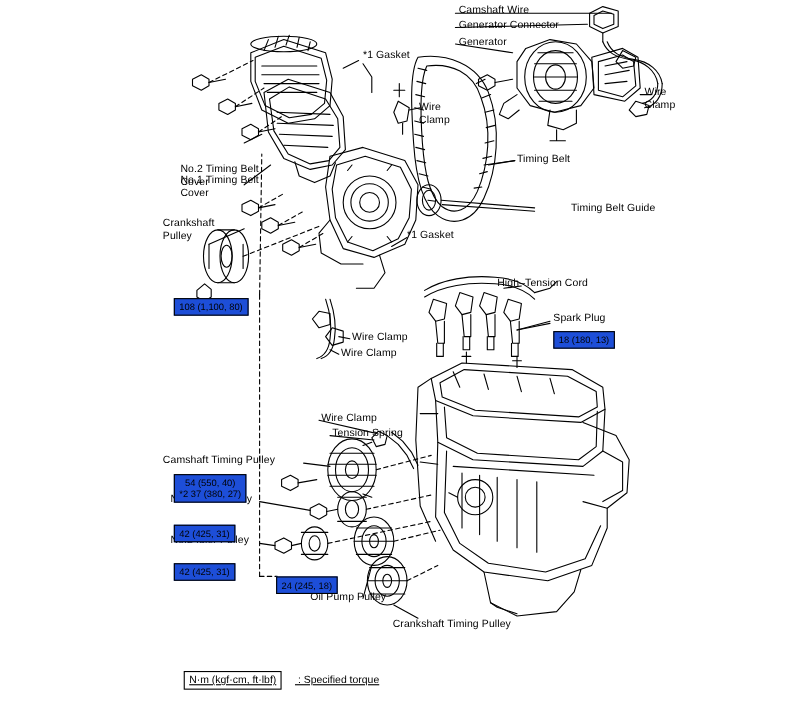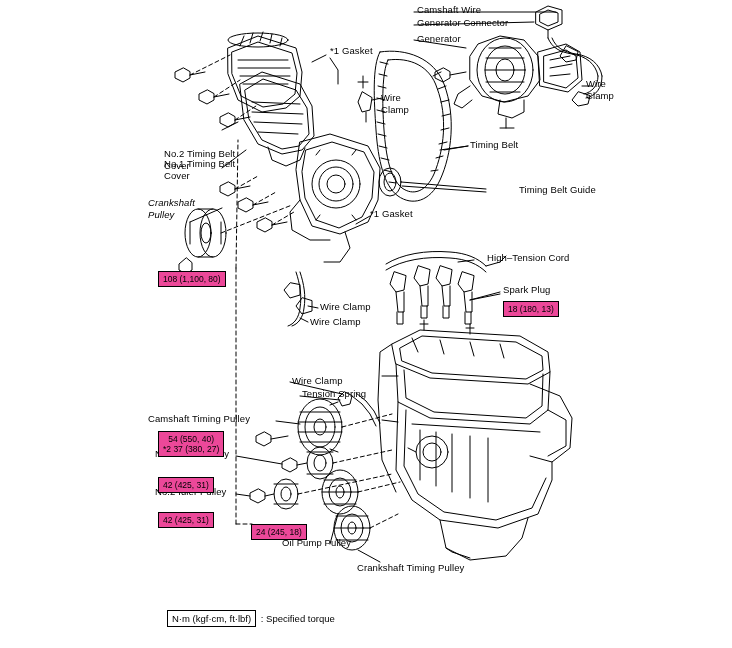--- a/index.html
+++ b/index.html
@@ -29,21 +29,21 @@
     color: #000;
     white-space: pre;
     letter-spacing: 0.1px;
   }
   .boxed {
     position: absolute;
     font-size: 8.5px;
     line-height: 10px;
     border: 1px solid #000;
     padding: 2px 4px;
-    background: #ec4899;
+    background: #1d4ed8;
     white-space: pre;
     text-align: center;
   }
   .notes {
     position: absolute;
     font-size: 9.5px;
     line-height: 13px;
     white-space: pre;
   }
   .note-box {
@@ -355,45 +355,45 @@
   <div class="lbl" style="left:586px; top:78px;">Wire
 Clamp</div>
   <div class="lbl" style="left:381px; top:92px;">Wire
 Clamp</div>
   <div class="lbl" style="left:164px; top:120px;margin-top:28px;">No.2 Timing Belt
 Cover</div>
   <div class="lbl" style="left:164px; top:158px;">No.1 Timing Belt
 Cover</div>
   <div class="lbl" style="left:470px; top:139px;">Timing Belt</div>
   <div class="lbl" style="left:487px; top:184px;padding-left:32px;">Timing Belt Guide</div>
-  <div class="lbl" style="left:148px; top:197px;font-style:italic;">Crankshaft
+  <div class="lbl" style="left:148px; top:197px;">Crankshaft
 Pulley</div>
   <div class="lbl" style="left:370px; top:208px;">*1 Gasket</div>
-  <div class="lbl" style="left:487px; top:252px;">High–Tension Cord</div>
+  <div class="lbl" style="left:452px; top:252px;">High–Tension Cord</div>
   <div class="lbl" style="left:503px; top:284px;text-align:center;">Spark Plug</div>
   <div class="lbl" style="left:320px; top:301px;">Wire Clamp</div>
   <div class="lbl" style="left:310px; top:316px;">Wire Clamp</div>
   <div class="lbl" style="left:292px; top:375px;">Wire Clamp</div>
   <div class="lbl" style="left:302px; top:388px;text-align:right;">Tension Spring</div>
   <div class="lbl" style="left:148px; top:413px;">Camshaft Timing Pulley</div>
   <div class="lbl" style="left:155px; top:448px;">No. 1 Idler Pulley</div>
   <div class="lbl" style="left:155px; top:486px;">No.2 Idler Pulley</div>
   <div class="lbl" style="left:282px; top:537px;">Oil Pump Pulley</div>
   <div class="lbl" style="left:357px; top:562px;">Crankshaft Timing Pulley</div>
 
   <div class="boxed" style="left:158px; top:271px;">108 (1,100, 80)</div>
   <div class="boxed" style="left:503px; top:301px;">18 (180, 13)</div>
   <div class="boxed" style="left:158px; top:431px;">54 (550, 40)
 *2 37 (380, 27)</div>
   <div class="boxed" style="left:158px; top:477px;">42 (425, 31)</div>
   <div class="boxed" style="left:158px; top:512px;">42 (425, 31)</div>
   <div class="boxed" style="left:251px; top:524px;">24 (245, 18)</div>
 
   <div class="notes" style="left:167px; top:584px;">
-    <div style="display:flex; align-items:center; gap:2px;">
+    <div style="display:flex; align-items:center; gap:12px;text-decoration:underline;">
       <span class="note-box">N·m (kgf·cm, ft·lbf)</span>
       <span> : Specified torque</span>
     </div>
     
     
   </div>
 
 </div>
 
 </body></html>

